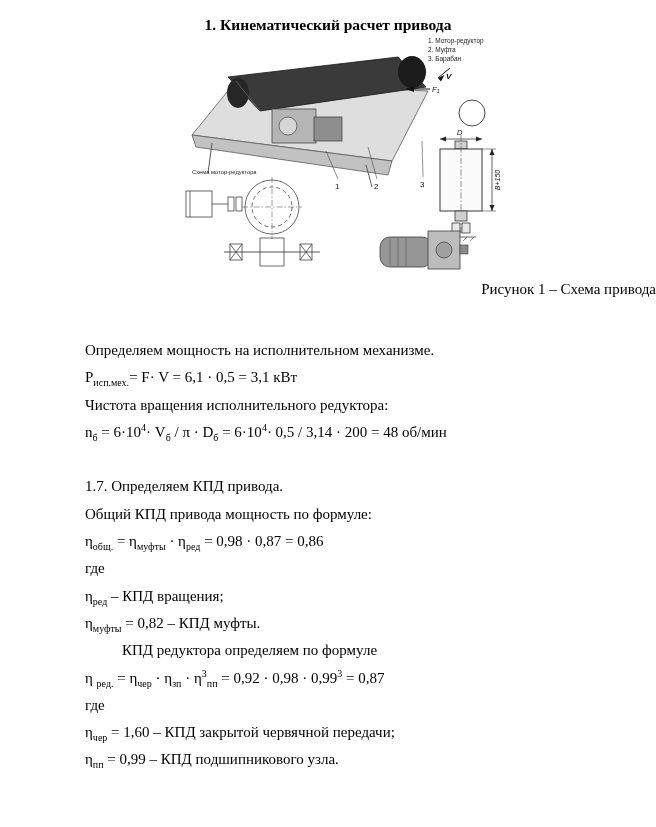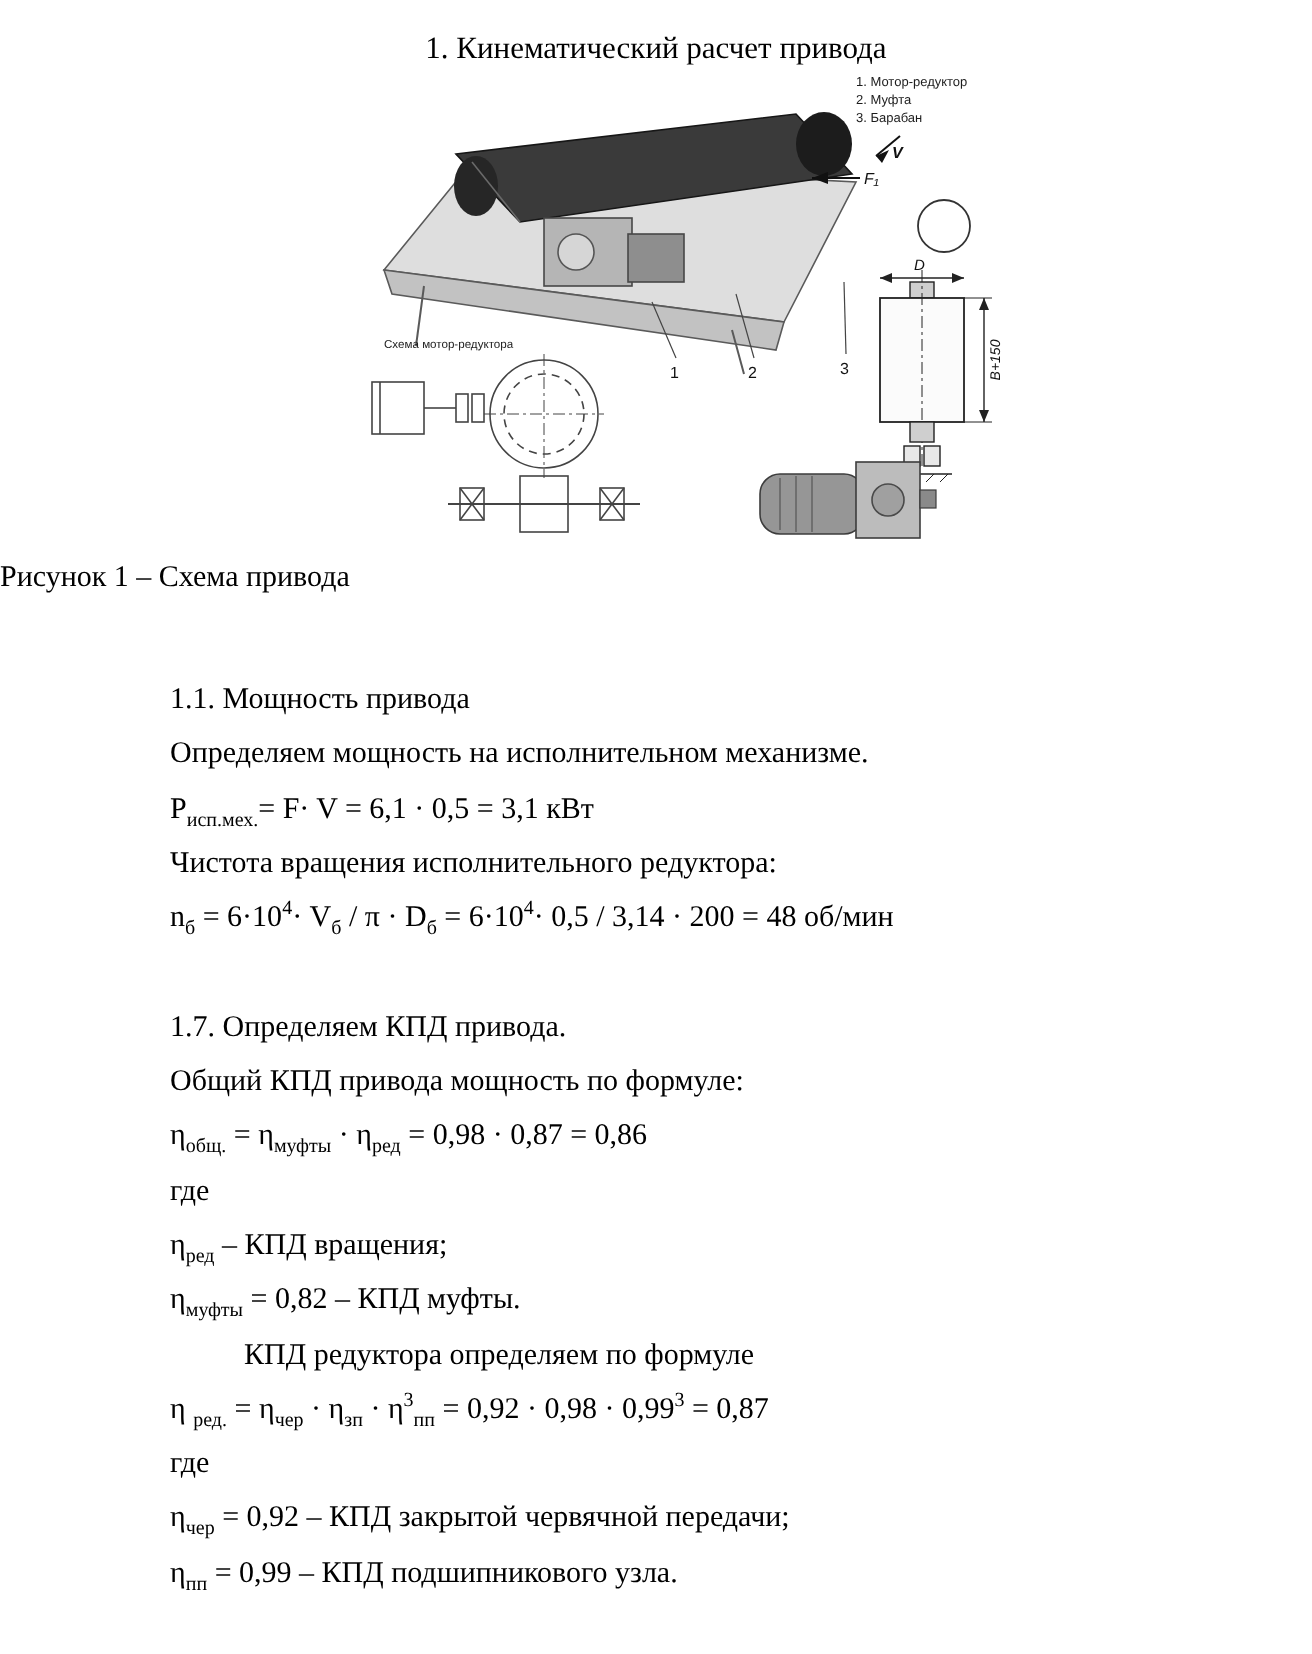--- a/index.html
+++ b/index.html
@@ -1,20 +1,20 @@
 <!DOCTYPE html>
 <html><head>
 <meta charset="utf-8">
 <style>
   html,body{margin:0;padding:0}
   body{width:656px;height:827px;background:#ffffff;font-family:"Liberation Serif",serif;color:#000;position:relative;overflow:hidden}
   .page{position:absolute;inset:0;background:#fff}
-  .title{position:absolute;top:6px;left:0;width:100%;text-align:center;font-size:15.5px;font-weight:normal}
+  .title{position:absolute;top:6px;left:0;width:100%;text-align:center;font-size:15.5px;font-weight:bold}
   .figure{position:absolute;left:178px;top:31px;width:352px;height:246px}
-  .caption{position:absolute;top:281px;left:0;width:100%;text-align:left;font-size:15px}
+  .caption{position:absolute;top:281px;left:0;width:100%;text-align:right;font-size:15px}
   .content{position:absolute;top:337px;left:85px;width:486px;font-size:15px}
   .content p{margin:0;height:27.3px;line-height:27.3px;white-space:nowrap}
   .formula{text-align:left}
   .indent{padding-left:37px}
   sub,sup{font-size:10px;line-height:0}
   svg text{font-family:"Liberation Sans",sans-serif}
 </style>
 </head>
 <body>
 
@@ -117,32 +117,31 @@
         <line x1="122" y1="213" x2="134" y2="229"></line>
         <line x1="122" y1="229" x2="134" y2="213"></line>
         <rect x="82" y="207" width="24" height="28"></rect>
       </g>
     </svg>
   </div>
 
   <div class="caption">Рисунок 1 – Схема привода</div>
 
   <div class="content">
-    <p>1.1. Мощность привода</p>
     <p>Определяем мощность на исполнительном механизме.</p>
     <p class="formula"><span>P</span><sub>исп.мех.</sub><span>= F· V = 6,1 · 0,5 = 3,1 кВт</span></p>
     <p>Чистота вращения исполнительного редуктора:</p>
     <p class="formula"><span>n</span><sub>б</sub><span> = 6·10</span><sup>4</sup><span>· V</span><sub>б</sub><span> / π · D</span><sub>б</sub><span> = 6·10</span><sup>4</sup><span>· 0,5 / 3,14 · 200 = 48 об/мин</span></p>
     <p class="blank"></p>
     <p>1.7. Определяем КПД привода.</p>
     <p>Общий КПД привода мощность по формуле:</p>
     <p class="formula"><span>η</span><sub>общ.</sub><span> = η</span><sub>муфты</sub><span> · η</span><sub>ред</sub><span> = 0,98 · 0,87 = 0,86</span></p>
     <p>где</p>
     <p><span>η</span><sub>ред</sub><span> – КПД вращения;</span></p>
     <p><span>η</span><sub>муфты</sub><span> = 0,82 – КПД муфты.</span></p>
     <p class="indent">КПД редуктора определяем по формуле</p>
     <p class="formula"><span>η </span><sub>ред.</sub><span> = η</span><sub>чер</sub><span> · η</span><sub>зп</sub><span> · η</span><sup>3</sup><sub>пп</sub><span> = 0,92 · 0,98 · 0,99</span><sup>3</sup><span> = 0,87</span></p>
     <p>где</p>
-    <p><span>η</span><sub>чер</sub><span> = 0,92 – КПД закрытой червячной передачи;</span></p>
+    <p><span>η</span><sub>чер</sub><span> = 1,60 – КПД закрытой червячной передачи;</span></p>
     <p><span>η</span><sub>пп</sub><span> = 0,99 – КПД подшипникового узла.</span></p>
   </div>
 
 </div>
 
 </body></html>

